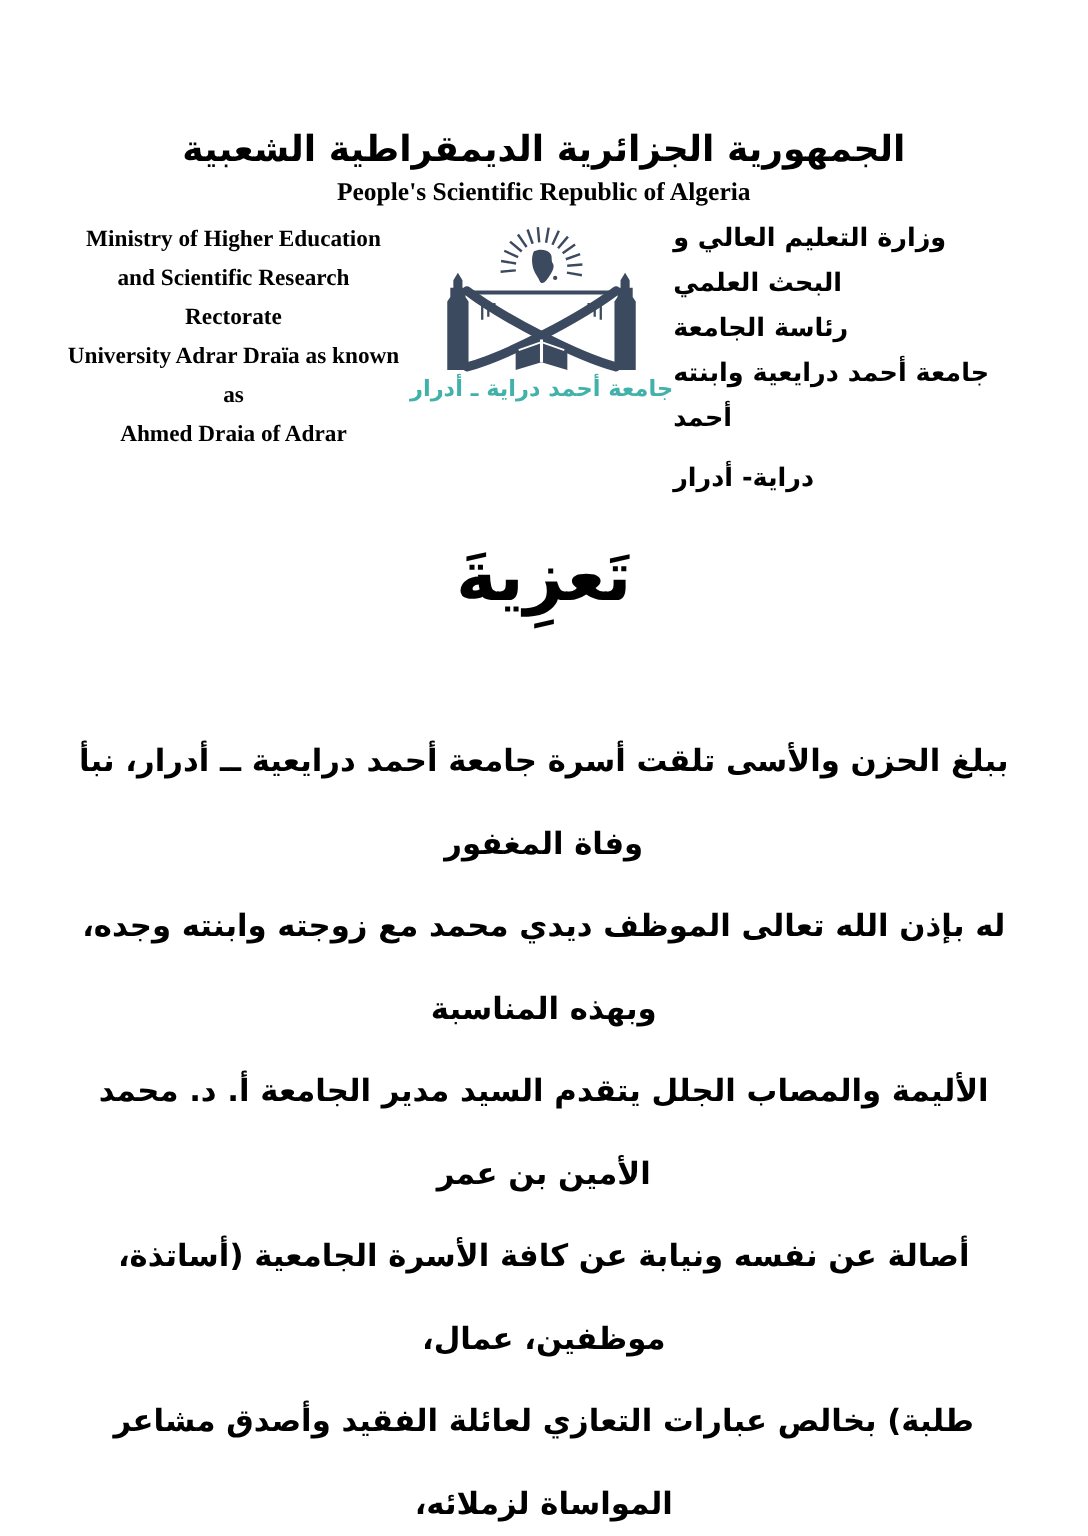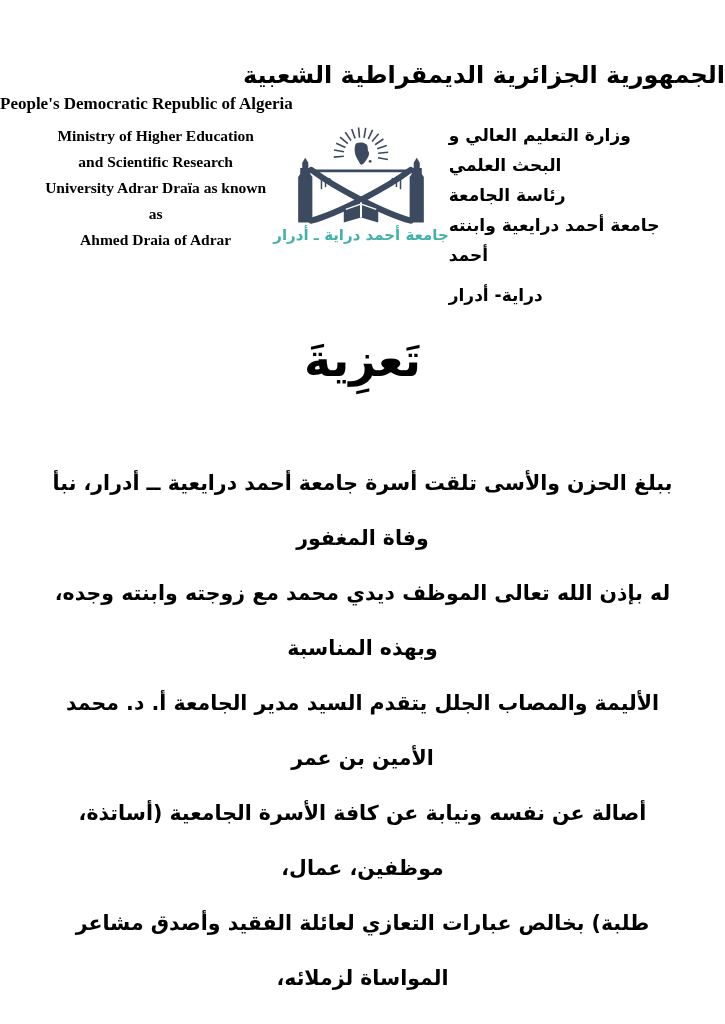--- a/index.html
+++ b/index.html
@@ -8,21 +8,21 @@
     position: relative;
     width: 725px;
     height: 1024px;
     margin: 0 auto;
     background: #ffffff;
     color: #000;
     overflow: hidden;
     font-family: "DejaVu Sans", sans-serif;
   }
   
-  .national-header { padding-top: 58px; }
+  .national-header { padding-top: 82px; text-align: center; }
   .nh-ar {
     font-size: 24px;
     font-weight: bold;
     direction: rtl;
     line-height: 34px;
   }
   .nh-en {
     font-family: "Liberation Serif", "DejaVu Serif", serif;
     font-size: 17px;
     font-weight: bold;
@@ -89,28 +89,29 @@
     padding: 0 34px;
   }
 </style>
 </head>
 <body>
 
 <div class="page">
 
   <div class="national-header">
     <div class="nh-ar">الجمهورية الجزائرية الديمقراطية الشعبية</div>
-    <div class="nh-en">People's Democratic Republic of Algeria</div>
+    <div class="nh-en">People's Scientific Republic of Algeria</div>
   </div>
 
   <div class="letterhead">
 
     <div class="lh-left">
       <div>Ministry of Higher Education</div>
       <div>and Scientific Research</div>
+      <div>Rectorate</div>
       <div>University Adrar Draïa as known as</div>
       <div>Ahmed Draia of Adrar</div>
     </div>
 
     <div class="lh-logo">
       <svg width="152" height="104" viewBox="0 0 150 102">
 
         <g class="emblem" stroke-width="1.6">
           <line x1="91.7" y1="33.0" x2="101.6" y2="34.7"></line>
           <line x1="91.9" y1="28.5" x2="101.9" y2="27.6"></line>

